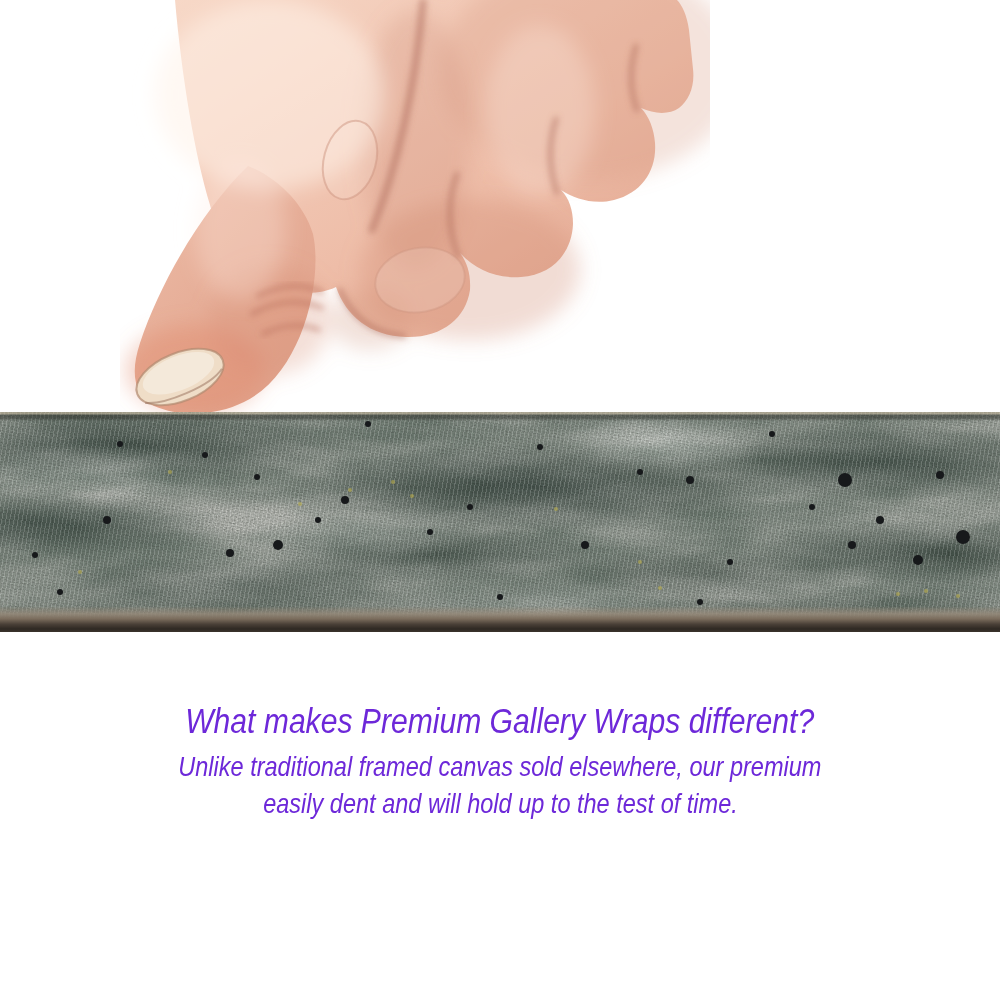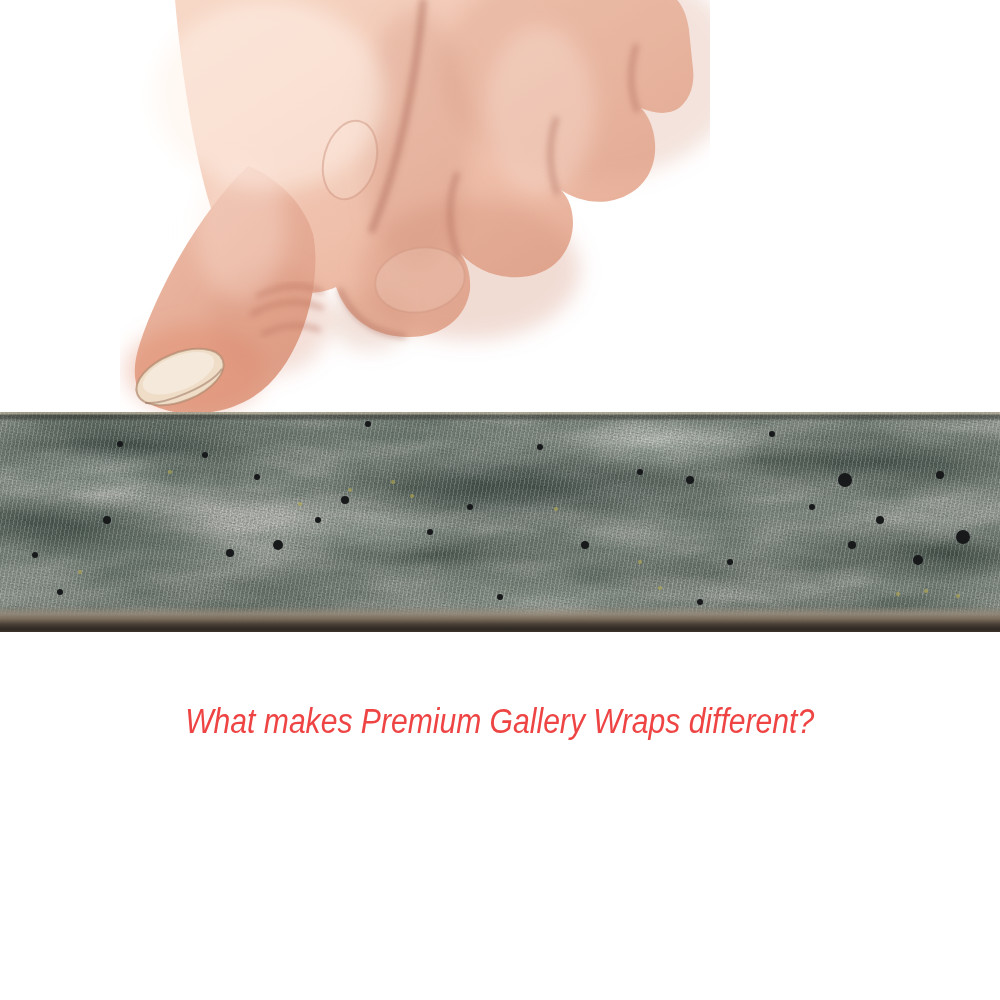--- a/index.html
+++ b/index.html
@@ -188,17 +188,19 @@
         <circle cx="640" cy="150" r="2"></circle>
           <circle cx="170" cy="60" r="2"></circle>
           <circle cx="80" cy="160" r="2"></circle>
       </g>
     </svg>
 
     <div class="strip-top"></div>
     <div class="strip-bottom"></div>
   </div>
 
-  <div class="copy" style="color: #ef4444;">
+  <div class="copy" style="color: #6d28d9;">
     <h1><span class="squeeze-h">What makes Premium Gallery Wraps different?</span></h1>
+    <p><span class="squeeze">Unlike traditional framed canvas sold elsewhere, our premium</span></p>
+    <p><span class="squeeze">easily dent and will hold up to the test of time.</span></p>
   </div>
 
 </div>
 
 </body></html>

